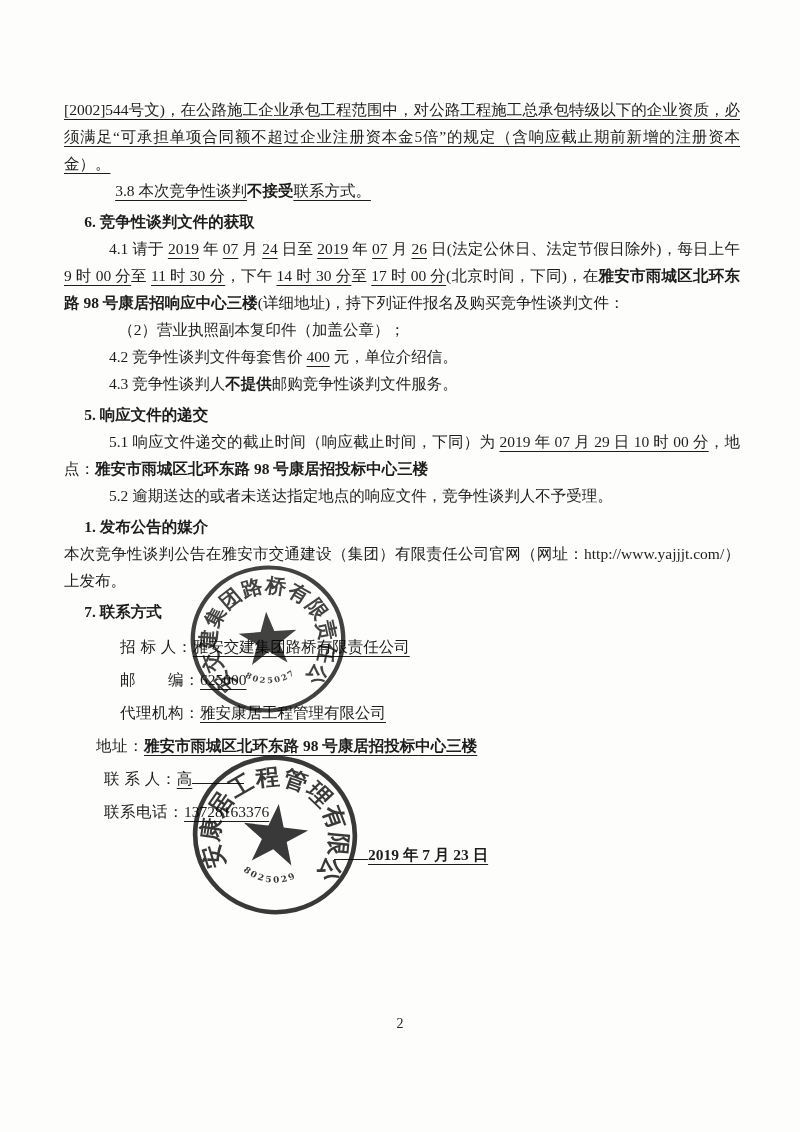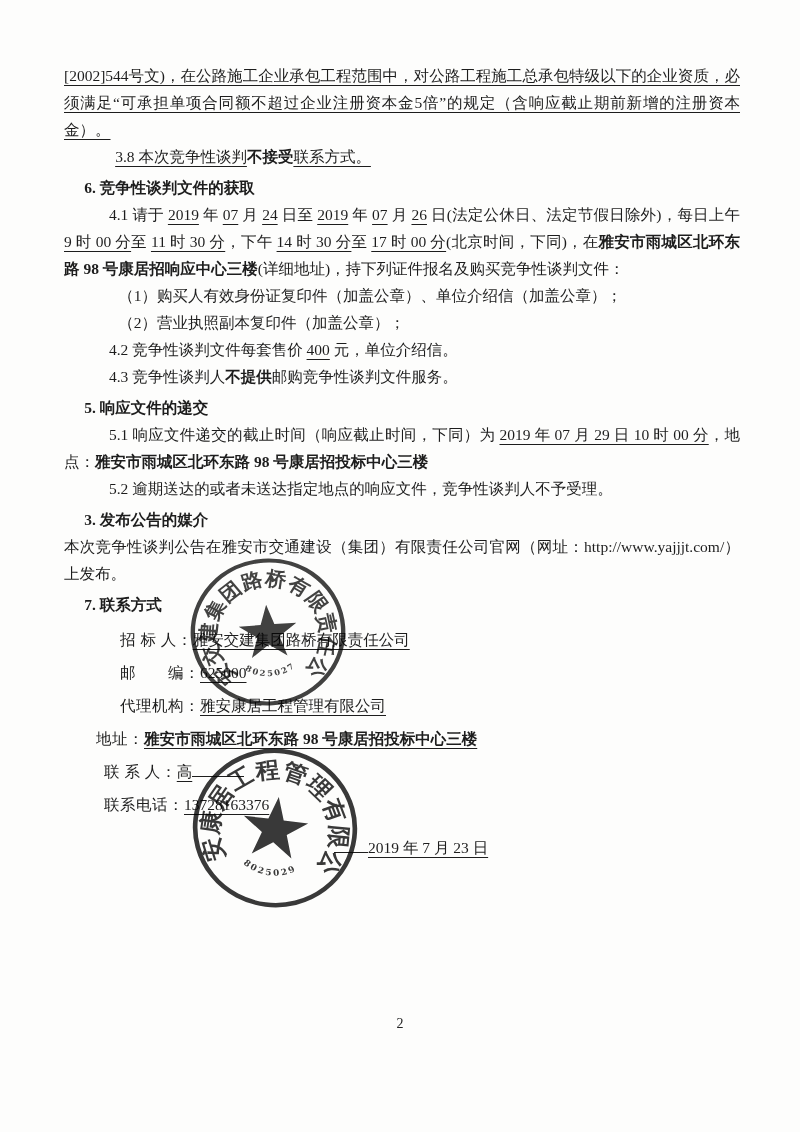--- a/index.html
+++ b/index.html
@@ -7,41 +7,41 @@
     position:relative;
     width:800px;height:1132px;
     margin:0 auto;
     background:#fdfdfc;
     overflow:hidden;
     font-family:"Liberation Serif","DejaVu Serif",serif;
     color:#1d1d1d;
   }
   .doc{
     position:absolute;
-    left:64px;top:62px;width:676px;
+    left:64px;top:96px;width:676px;
     font-size:15.5px;line-height:27px;
     text-align:justify;
   }
   .para{margin:0;}
   .heading{font-weight:700;text-indent:1.3em;margin-top:4px;}
   .ind-sub{text-indent:2.9em;}
   .ind-item{text-indent:3.5em;}
   .ind-38{text-indent:3.3em;}
   .seg{text-underline-offset:4px;text-decoration-thickness:1.4px;}
   .seg.u{text-decoration:underline;}
   .seg.bu{font-weight:700;}
   .contacts{position:relative;margin-top:8px;}
   .contact-row{margin:0 0 6px 56px;line-height:27px;}
   .contact-row.agency-address{margin-left:32px;}
   .contact-row.person,.contact-row.phone{margin-left:40px;}
   .contact-label{letter-spacing:.5px;}
   .contact-value{text-decoration:underline;text-underline-offset:4px;text-decoration-thickness:1.4px;}
   .contact-row.agency-address .contact-value{font-weight:700;}
   .blank-tail{display:inline-block;width:52px;border-bottom:1.4px solid #1d1d1d;height:1em;vertical-align:baseline;}
-  .date-row{margin:16px 0 8px 270px;}
+  .date-row{margin:16px 0 8px 270px;font-weight:bold;}
   .lead-blank{display:inline-block;width:34px;border-bottom:1.4px solid #1d1d1d;height:1em;}
   .date-text{text-decoration:underline;text-underline-offset:4px;text-decoration-thickness:1.4px;}
   .page-number{
     position:absolute;left:0;right:0;top:1016px;
     text-align:center;font-size:14px;color:#222;
   }
   
   .seal{position:absolute;mix-blend-mode:multiply;pointer-events:none;}
   .seal-1{left:124px;top:-70px;width:160px;height:152px;transform:rotate(-4deg);opacity:.86;}
   .seal-2{left:126px;top:120px;width:170px;height:164px;transform:rotate(7deg);opacity:.9;}
@@ -58,31 +58,30 @@
   <div class="doc">
 
     <p class="para"><span class="seg u">[2002]544号文)，在公路施工企业承包工程范围中，对公路工程施工总承包特级以下的企业资质，必须满足“可承担单项合同额不超过企业注册资本金5倍”的规定（含响应截止期前新增的注册资本金）。</span></p>
 
     <p class="para ind-38"><span class="seg u">3.8 本次竞争性谈判</span><span class="seg bu">不接受</span><span class="seg u">联系方式。</span></p>
 
     <p class="para heading">6. 竞争性谈判文件的获取</p>
 
     <p class="para ind-sub"><span class="seg">4.1 请于 </span><span class="seg u">2019</span><span class="seg"> 年 </span><span class="seg u">07</span><span class="seg"> 月 </span><span class="seg u">24</span><span class="seg"> 日至 </span><span class="seg u">2019</span><span class="seg"> 年 </span><span class="seg u">07</span><span class="seg"> 月 </span><span class="seg u">26</span><span class="seg"> 日(法定公休日、法定节假日除外)，每日上午 </span><span class="seg u">9 时 00 分</span><span class="seg">至 </span><span class="seg u">11 时 30 分</span><span class="seg">，下午 </span><span class="seg u">14 时 30 分</span><span class="seg">至 </span><span class="seg u">17 时 00 分</span><span class="seg">(北京时间，下同)，在</span><span class="seg bu">雅安市雨城区北环东路 98 号康居招响应中心三楼</span><span class="seg">(详细地址)，持下列证件报名及购买竞争性谈判文件：</span></p>
 
-    <p class="para ind-item">（1）购买人有效身份证复印件（加盖公章）、单位介绍信（加盖公章）；</p>
     <p class="para ind-item">（2）营业执照副本复印件（加盖公章）；</p>
 
     <p class="para ind-sub"><span class="seg">4.2 竞争性谈判文件每套售价 </span><span class="seg u">400</span><span class="seg"> 元，单位介绍信。</span></p>
     <p class="para ind-sub"><span class="seg">4.3 竞争性谈判人</span><span class="seg bu">不提供</span><span class="seg">邮购竞争性谈判文件服务。</span></p>
 
     <p class="para heading">5. 响应文件的递交</p>
     <p class="para ind-sub"><span class="seg">5.1 响应文件递交的截止时间（响应截止时间，下同）为 </span><span class="seg u">2019 年 07 月 29 日 10 时 00 分</span><span class="seg">，地点：</span><span class="seg bu">雅安市雨城区北环东路 98 号康居招投标中心三楼</span></p>
     <p class="para ind-sub">5.2 逾期送达的或者未送达指定地点的响应文件，竞争性谈判人不予受理。</p>
 
-    <p class="para heading">3. 发布公告的媒介</p>
+    <p class="para heading">1. 发布公告的媒介</p>
     <p class="para">本次竞争性谈判公告在雅安市交通建设（集团）有限责任公司官网（网址：http://www.yajjjt.com/）上发布。</p>
 
     <p class="para heading">7. 联系方式</p>
 
     <div class="contacts">
 
       <p class="contact-row">
         <span class="contact-label">招 标 人：</span><span class="contact-value">雅安交建集团路桥有限责任公司</span>
       </p>
       <p class="contact-row">

